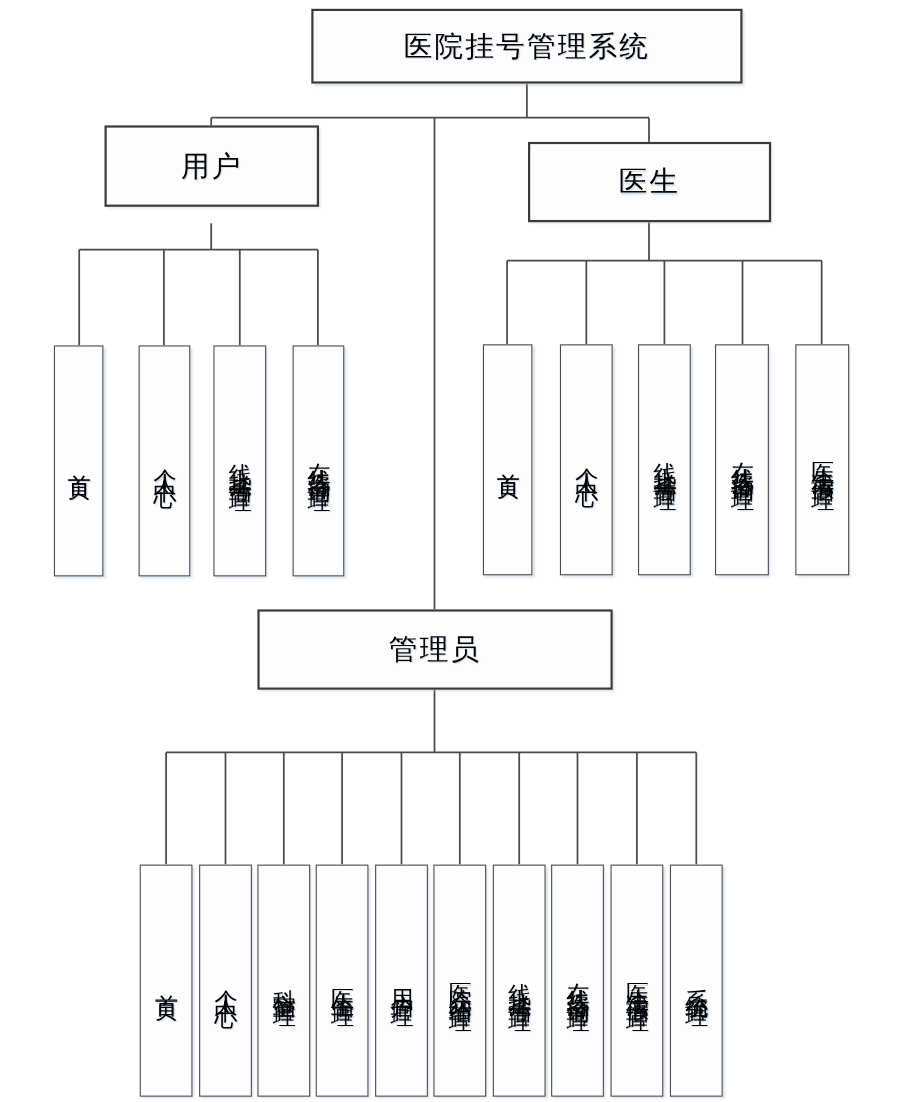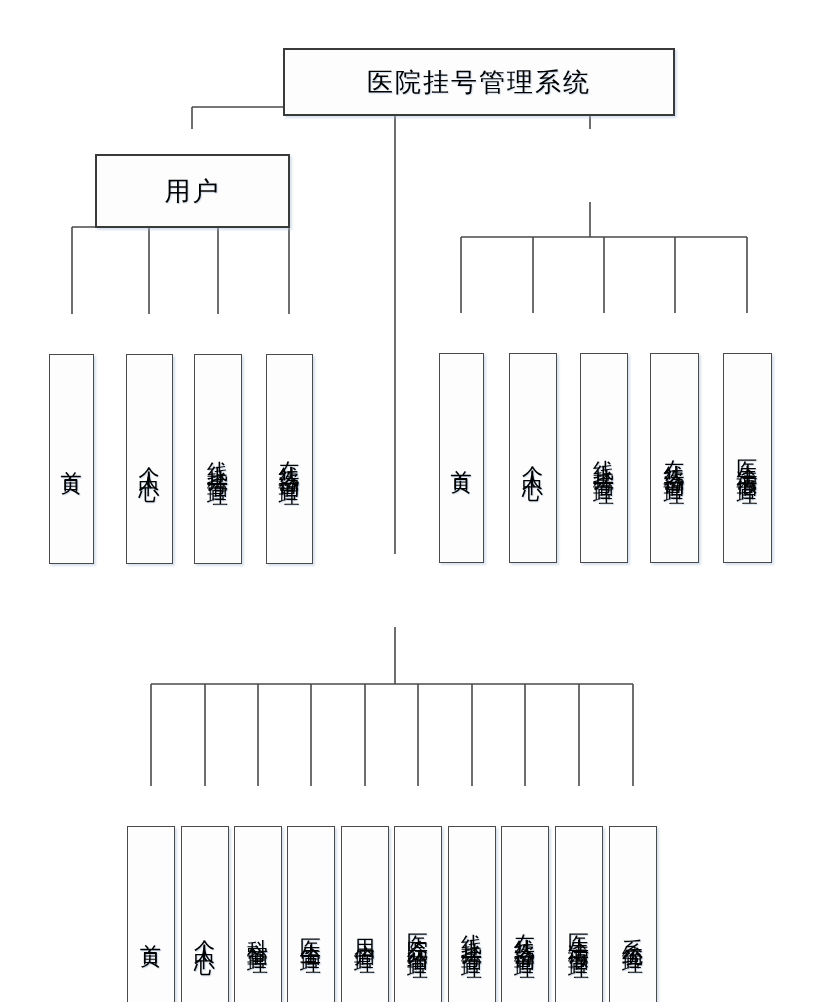--- a/index.html
+++ b/index.html
@@ -28,21 +28,20 @@
   }
   .box {
     position: absolute;
     background: #fdfdfe;
     border: 2px solid #3a3a3a;
     box-sizing: border-box;
     display: flex;
     align-items: center;
     justify-content: center;
     box-shadow: 2px 2px 2px rgba(168,188,216,0.45);
-    margin-top: 40px;
   }
   .hnode span {
     font-size: 26px;
     letter-spacing: 2px;
     color: #000;
     text-shadow: 1px 1px 1px rgba(150,180,215,0.45);
     white-space: nowrap;
   }
   .leaf {
     border-width: 1.5px;
@@ -102,21 +101,27 @@
   </svg>
 
   <div class="box hnode" style="left:283px;top:8px;width:392px;height:68px">
     <span>医院挂号管理系统</span>
   </div>
 
   <div class="box hnode" style="left:95px;top:114px;width:195px;height:74px">
     <span>用户</span>
   </div>
 
+  <div class="box hnode" style="left:480px;top:129px;width:221px;height:73px">
+    <span>医生</span>
+  </div>
 
+  <div class="box hnode" style="left:234px;top:554px;width:323px;height:73px">
+    <span>管理员</span>
+  </div>
 
   <div class="box leaf" style="left:49px;top:314px;width:45px;height:210px">
     <span>首页</span>
   </div>
   <div class="box leaf" style="left:126px;top:314px;width:47px;height:210px">
     <span>个人中心</span>
   </div>
   <div class="box leaf" style="left:194px;top:314px;width:48px;height:210px">
     <span>线上挂号管理</span>
   </div>

